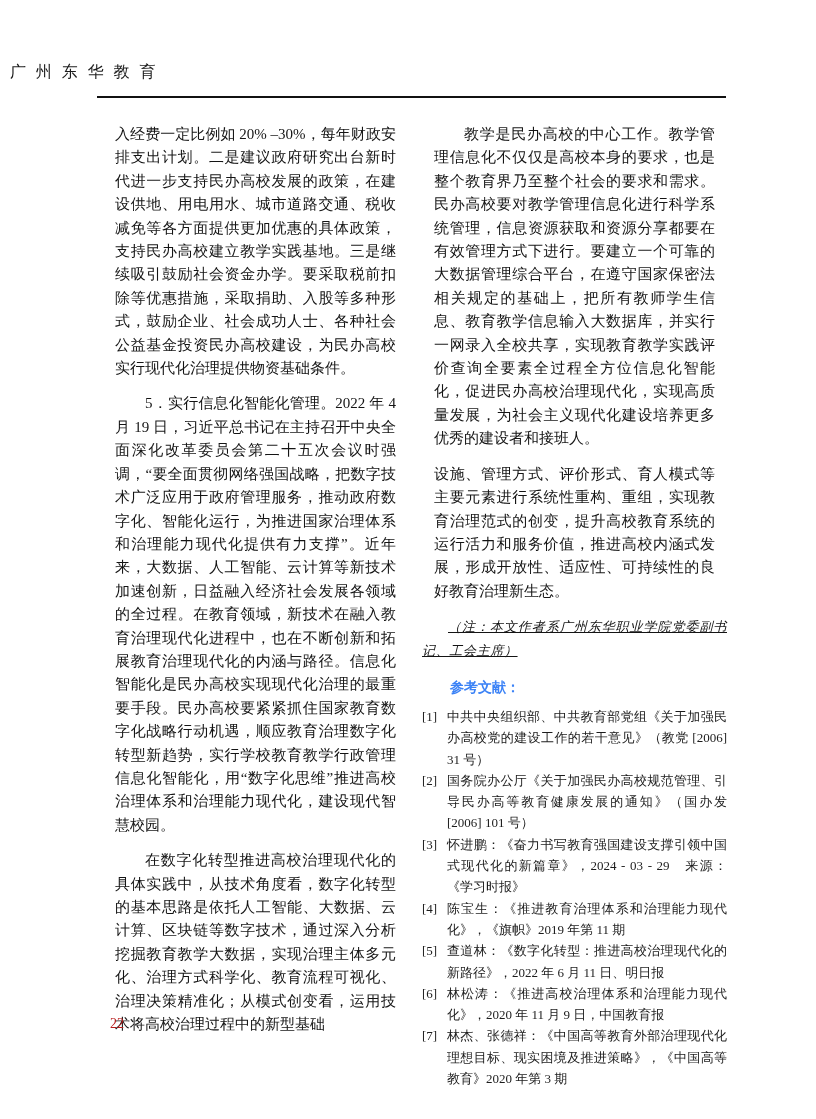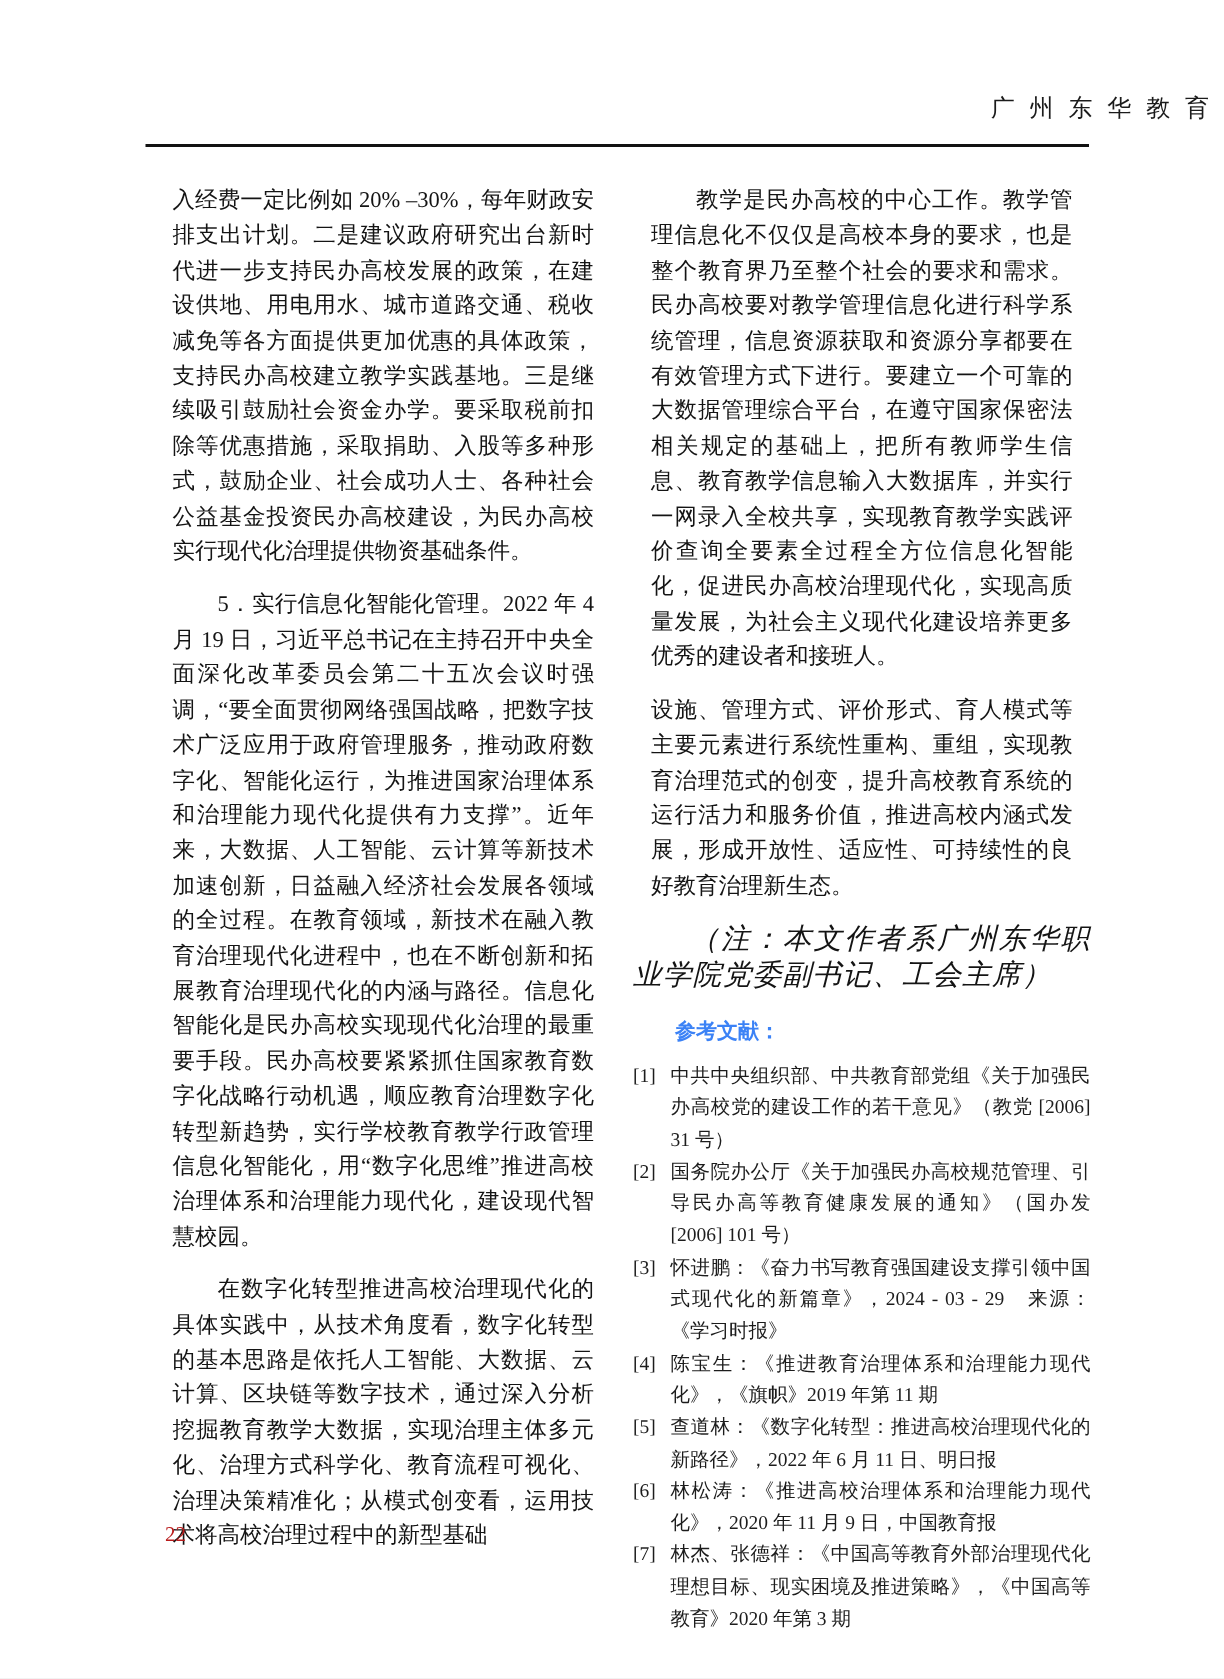--- a/index.html
+++ b/index.html
@@ -7,21 +7,21 @@
     position:relative;
     width:816px;height:1119px;
     margin:0 auto;
     background:#ffffff;
     font-family:"Liberation Serif","DejaVu Serif",serif;
     color:#141414;
     overflow:hidden;
   }
   .header-title{
     position:absolute;top:62px;left:0;width:100%;
-    text-align:right;
+    text-align:left;
     font-size:16px;
     letter-spacing:0.62em;
     text-indent:0.62em;
     color:#1b1b1b;
   }
   .header-rule{
     position:absolute;top:96px;left:97px;width:629px;height:0;
     border-top:2px solid #111;
   }
   .columns{
@@ -33,26 +33,27 @@
     margin:12px;
     font-size:15px;
     line-height:23.4px;
     text-align:justify;
     text-justify:inter-character;
   }
   .indent{text-indent:2em;}
   .no-indent{text-indent:0;}
   .note{
     margin:5px 0 0 0;
-    font-size:19px;
+    font-size:13px;
     line-height:23.4px;
     text-indent:2em;
     font-style:italic;
     text-align:justify;
     letter-spacing:0.05em;
+    text-decoration:underline;
   }
   .ref-heading{
     margin:17px 0 9px 0;
     padding-left:2em;
     font-family:"Liberation Sans","DejaVu Sans",sans-serif;
     font-weight:bold;
     font-size:14px;
     color:#3b82f6;
   }
   .ref-list{margin:0;}

